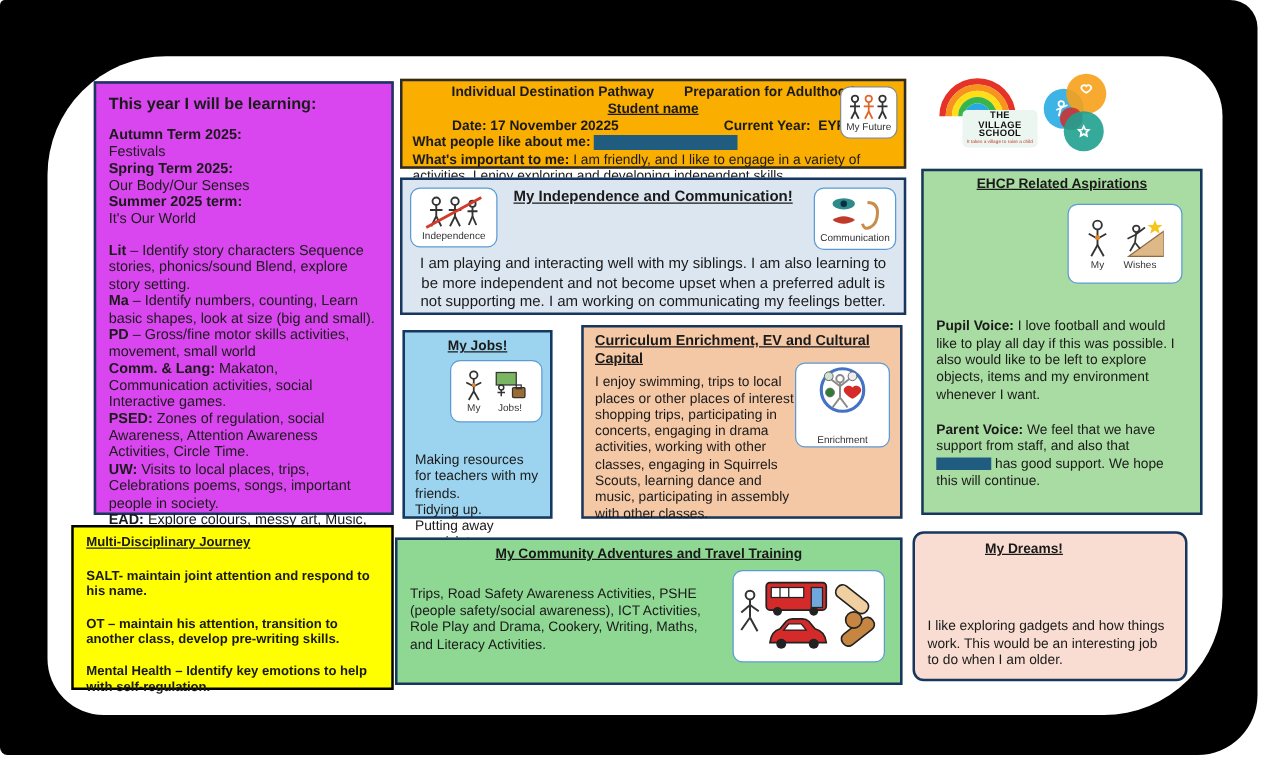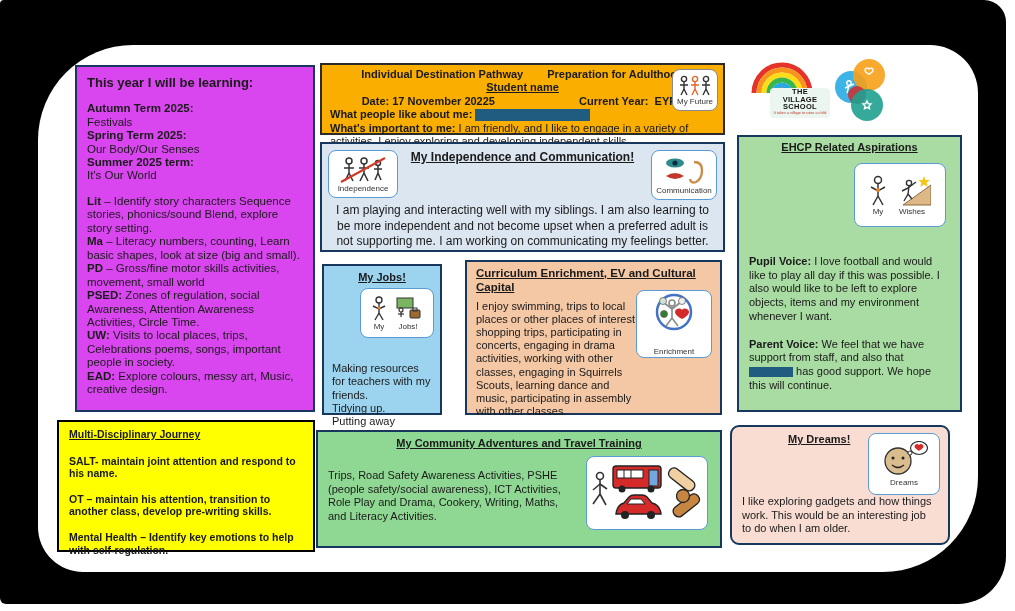--- a/index.html
+++ b/index.html
@@ -100,22 +100,23 @@
     <div class="ln"><b>Autumn Term 2025:</b><span></span></div>
         <div class="ln"><b></b><span>Festivals</span></div>
         <div class="ln"><b>Spring Term 2025:</b><span></span></div>
         <div class="ln"><b></b><span>Our Body/Our Senses</span></div>
         <div class="ln"><b>Summer 2025 term:</b><span></span></div>
         <div class="ln"><b></b><span>It's Our World</span></div>
       </div>
     <div>
 
     <div class="ln"><b>Lit</b><span> – Identify story characters Sequence stories, phonics/sound Blend, explore story setting.</span></div>
-        <div class="ln"><b>Ma</b><span> – Literacy numbers, counting, Learn basic shapes, look at size (big and small).</span></div>
+        <div class="ln"><b>Ma</b><span> – Identify numbers, counting, Learn basic shapes, look at size (big and small).</span></div>
         <div class="ln"><b>PD</b><span> – Gross/fine motor skills activities, movement, small world</span></div>
+        <div class="ln"><b>Comm. &amp; Lang:</b><span> Makaton, Communication activities, social Interactive games.</span></div>
         <div class="ln"><b>PSED:</b><span> Zones of regulation, social Awareness, Attention Awareness Activities, Circle Time.</span></div>
         <div class="ln"><b>UW:</b><span> Visits to local places, trips, Celebrations poems, songs, important people in society.</span></div>
         <div class="ln"><b>EAD:</b><span> Explore colours, messy art, Music, creative design.</span></div>
       </div>
   </div>
 
   <div class="box mdj">
     <div class="ttl">Multi-Disciplinary Journey</div>
     <div>
 
@@ -348,32 +349,20 @@
           <rect x="76" y="12" width="30" height="11" rx="5" fill="#f0cfa0" stroke="#222" stroke-width="1.3" transform="rotate(38 91 17)"></rect>
           <rect x="80" y="38" width="30" height="11" rx="5" fill="#c68642" stroke="#222" stroke-width="1.3" transform="rotate(-38 95 43)"></rect>
           <circle cx="92" cy="34" r="6.5" fill="#c68642" stroke="#222" stroke-width="1.3"></circle>
         </g>
       </svg>
     </div>
   </div>
 
   <div class="box dreams">
     <div class="ttl">My Dreams!</div>
-    <div class="iconcard dreamcard">
-      <svg width="48" height="36" viewBox="0 0 48 36">
-        <circle cx="18" cy="20" r="13" fill="#d9bd8f" stroke="#333" stroke-width="1.3"></circle>
-        <circle cx="13" cy="17" r="1.5" fill="#222"></circle>
-          <circle cx="23" cy="17" r="1.5" fill="#222"></circle>
-        <path d="M12 24 q6 5 12 0" fill="none" stroke="#222" stroke-width="1.3"></path>
-        <circle cx="30" cy="12" r="2" fill="#fff" stroke="#333" stroke-width="1"></circle>
-        <ellipse cx="39" cy="7" rx="8.5" ry="6.5" fill="#fff" stroke="#333" stroke-width="1.2"></ellipse>
-        <path d="M39 4 c1.5-2 4.5-0.7 4.5 1.3 c0 2-3 3.7-4.5 4.5 c-1.5-0.8-4.5-2.5-4.5-4.5 c0-2 3-3.3 4.5-1.3 Z" fill="#d42a2a"></path>
-      </svg>
-      <div class="iconlbl">Dreams</div>
-    </div>
     <div class="body">I like exploring gadgets and how things work. This would be an interesting job to do when I am older.</div>
   </div>
 
   <div class="vlogo">
     <svg width="64" height="34" viewBox="0 0 64 34">
       <path d="M4 33 a28 28 0 0 1 56 0" fill="none" stroke="#e63329" stroke-width="5"></path>
       <path d="M9 33 a23 23 0 0 1 46 0" fill="none" stroke="#f7941d" stroke-width="5"></path>
       <path d="M14 33 a18 18 0 0 1 36 0" fill="none" stroke="#ffde17" stroke-width="5"></path>
       <path d="M19 33 a13 13 0 0 1 26 0" fill="none" stroke="#3ab54a" stroke-width="5"></path>
       <path d="M24 33 a8 8 0 0 1 16 0" fill="none" stroke="#27aae1" stroke-width="5"></path>

